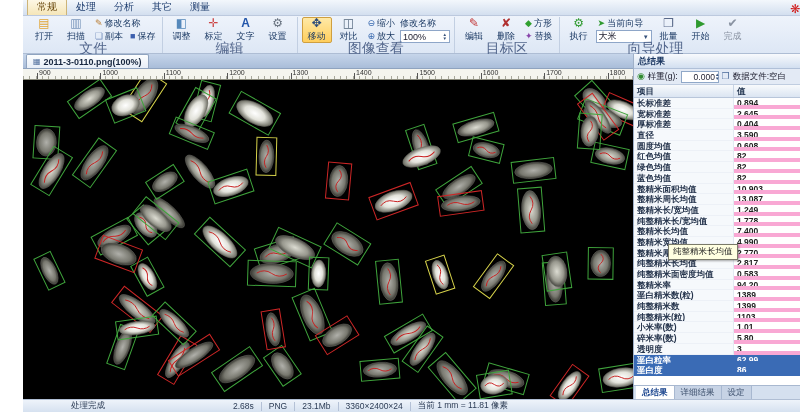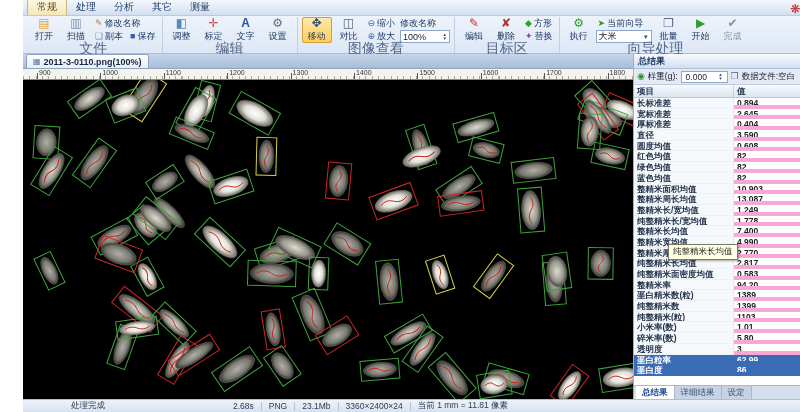--- a/index.html
+++ b/index.html
@@ -49,21 +49,21 @@
   .tick-label{position:absolute;top:0;}
 
   .image-area{height:319px;background:#000;position:relative;overflow:hidden;}
   .image-area svg{display:block;}
 
   
   .right-panel{width:190px;background:#e7edf7;border-left:1px solid #9fb0c8;display:flex;flex-direction:column;}
   .panel-title{height:15px;background:linear-gradient(#f8fafd,#d2dff0);border-bottom:1px solid #b0c0d8;display:flex;align-items:center;justify-content:space-between;padding:0 4px;font-size:9px;color:#17335e;font-weight:bold;}
   .panel-title .icn{font-size:8px;color:#5a6b85;font-weight:normal;}
   .panel-toolbar{height:16px;display:flex;align-items:center;gap:3px;padding:0 3px;background:#e3eaf5;border-bottom:1px solid #c0cde0;font-size:8.5px;color:#223;}
-  .weight-input{width:47px;height:12px;background:#fff;border:1px solid #90a8c8;font-size:8.5px;display:flex;align-items:center;justify-content:space-between;padding:0 4px;}
+  .weight-input{width:38px;height:12px;background:#fff;border:1px solid #90a8c8;font-size:8.5px;display:flex;align-items:center;justify-content:space-between;padding:0 12px;}
   .tb-icn{font-size:9px;line-height:9px;}
 
   .results-table{flex:1;display:flex;overflow:hidden;background:#fff;}
   .tbl{flex:1;display:flex;flex-direction:column;overflow:hidden;font-weight:bold;}
   .tbl-head{display:flex;height:13px;background:linear-gradient(#f8fafc,#dbe5f2);border-bottom:1px solid #b8c6da;font-size:8.5px;color:#21344f;flex:none;}
   .th-item{width:100px;border-right:1px solid #c8d4e4;padding-left:3px;line-height:13px;}
   .th-value{flex:1;padding-left:3px;line-height:13px;}
   .tbl-body{height:287px;overflow:hidden;font-size:8.5px;}
   .row{display:flex;height:10.7px;line-height:10.5px;}
   .cell-l{width:100px;border-right:1px solid #e2e9f2;border-bottom:1px solid #edf1f7;padding-left:3px;background:#f6f9fc;overflow:hidden;white-space:nowrap;color:#26354d;}

